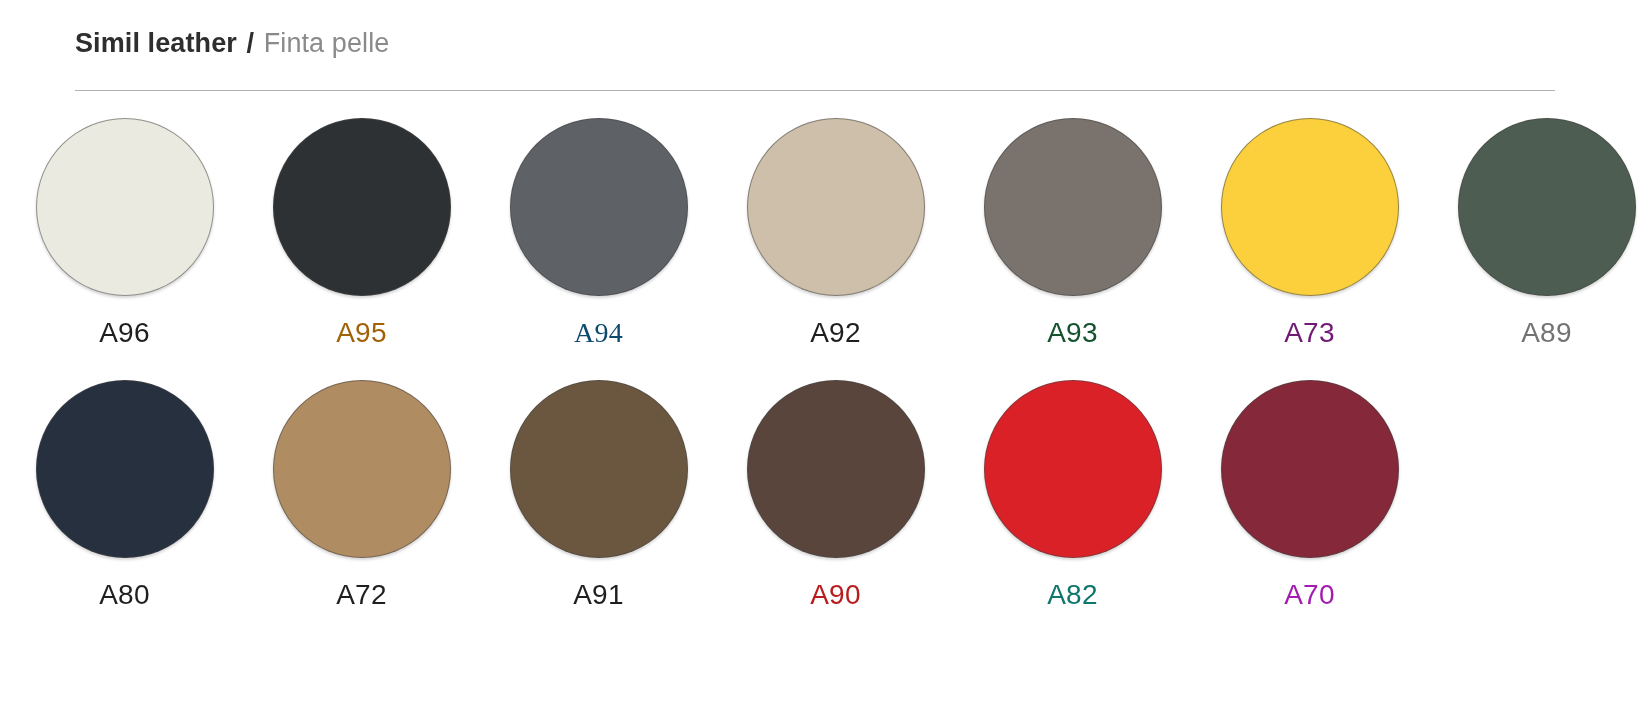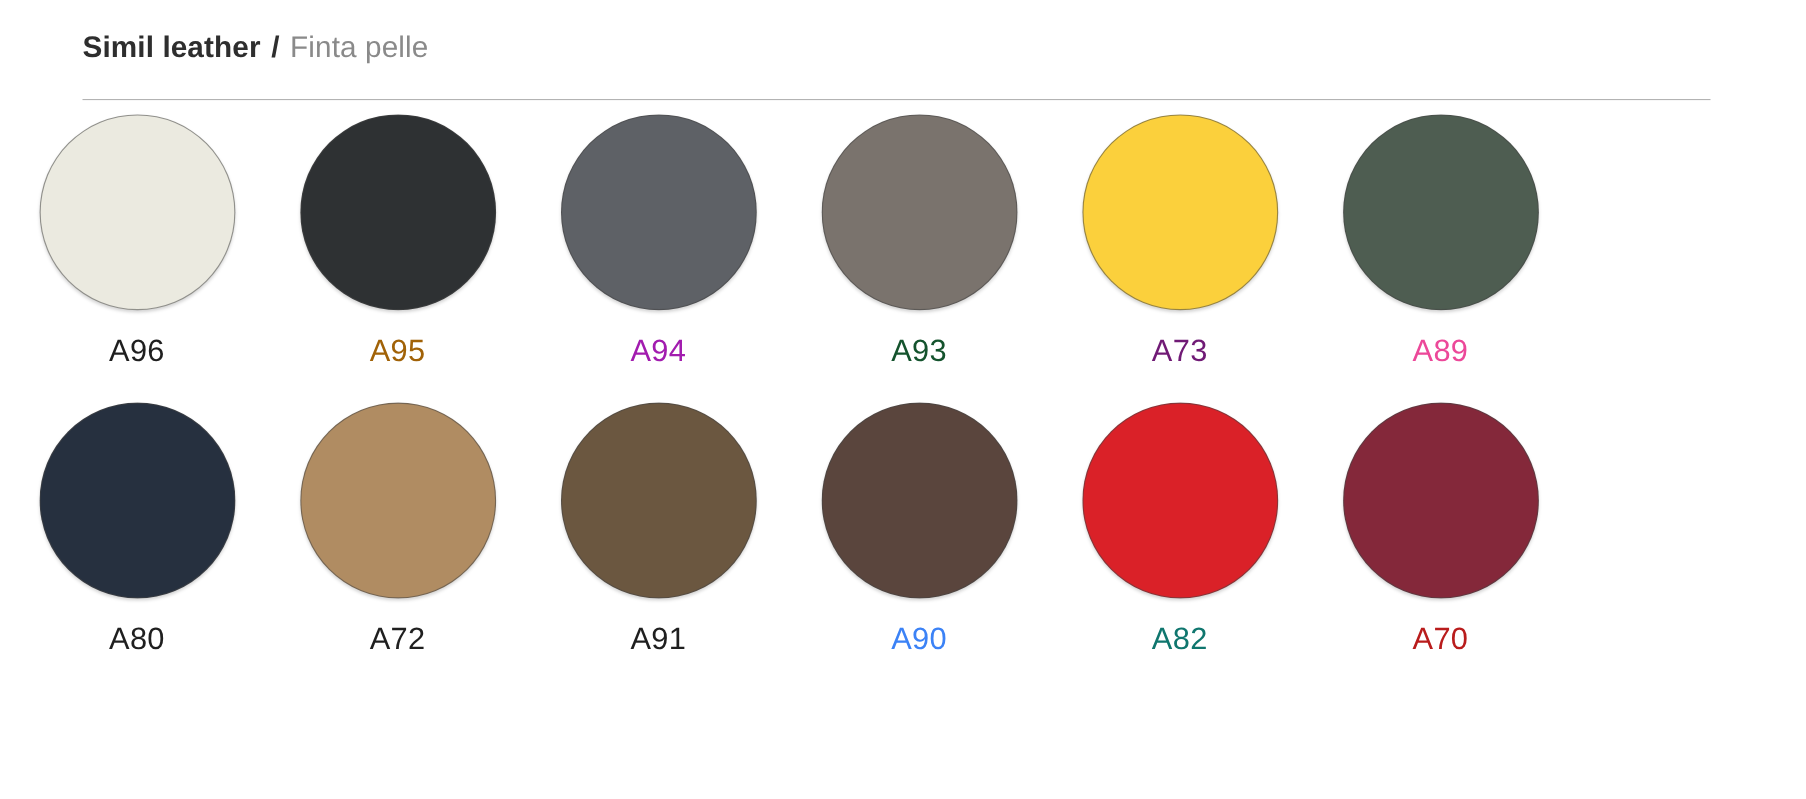--- a/index.html
+++ b/index.html
@@ -56,21 +56,21 @@
     top: 90px;
     width: 1480px;
     height: 1px;
     background: #b3b3b3;
   }
 
   
   .grid {
     position: absolute;
     left: 0px;
-    top: 104px;
+    top: 118px;
     width: 1642px;
   }
   .swatch-row {
     display: flex;
     align-items: flex-start;
     width: 1642px;
     margin-bottom: 4px;
   }
   .swatch {
     width: 237px;
@@ -124,59 +124,63 @@
       <div class="swatch">
         <div class="chip" style="background-color: rgb(235, 234, 224);"></div>
         <div class="chip-label" style="color: rgb(31, 31, 31);">A96</div>
       </div>
       <div class="swatch">
         <div class="chip" style="background-color: rgb(46, 49, 51);"></div>
         <div class="chip-label" style="color: #a16207;">A95</div>
       </div>
       <div class="swatch">
         <div class="chip" style="background-color: rgb(94, 97, 102);"></div>
-        <div class="chip-label" style="color: #a21caf;">A94</div>
+        <div class="chip-label" style="color: #0c4a6e; font-family: Liberation Serif, serif;">A94</div>
+      </div>
+      <div class="swatch">
+        <div class="chip" style="background-color: rgb(205, 191, 169);"></div>
+        <div class="chip-label" style="color: rgb(31, 31, 31);">A92</div>
       </div>
       <div class="swatch">
         <div class="chip" style="background-color: rgb(122, 115, 109);"></div>
         <div class="chip-label" style="color: #14532d;">A93</div>
       </div>
       <div class="swatch">
         <div class="chip" style="background-color: rgb(251, 208, 60);"></div>
         <div class="chip-label" style="color: #701a75;">A73</div>
       </div>
       <div class="swatch">
         <div class="chip" style="background-color: rgb(78, 93, 81);"></div>
-        <div class="chip-label" style="color: #ec4899;">A89</div>
+        <div class="chip-label" style="color: #737373;">A89</div>
       </div>
     </div>
 
     <div class="row-gap"></div>
 
     <div class="swatch-row">
       <div class="swatch">
         <div class="chip" style="background-color: rgb(38, 48, 63);"></div>
         <div class="chip-label" style="color: rgb(31, 31, 31);">A80</div>
       </div>
       <div class="swatch">
         <div class="chip" style="background-color: rgb(176, 140, 98);"></div>
         <div class="chip-label" style="color: rgb(31, 31, 31);">A72</div>
       </div>
       <div class="swatch">
         <div class="chip" style="background-color: rgb(107, 87, 64);"></div>
         <div class="chip-label" style="color: rgb(31, 31, 31);">A91</div>
       </div>
       <div class="swatch">
         <div class="chip" style="background-color: rgb(90, 69, 61);"></div>
-        <div class="chip-label" style="color: #3b82f6;">A90</div>
+        <div class="chip-label" style="color: #b91c1c;">A90</div>
       </div>
       <div class="swatch">
         <div class="chip" style="background-color: rgb(218, 33, 40);"></div>
         <div class="chip-label" style="color: #0f766e;">A82</div>
       </div>
       <div class="swatch">
         <div class="chip" style="background-color: rgb(132, 40, 58);"></div>
-        <div class="chip-label" style="color: #b91c1c;">A70</div>
+        <div class="chip-label" style="color: #a21caf;">A70</div>
       </div>
     </div>
 
   </div>
 </div>
 
 </body></html>

